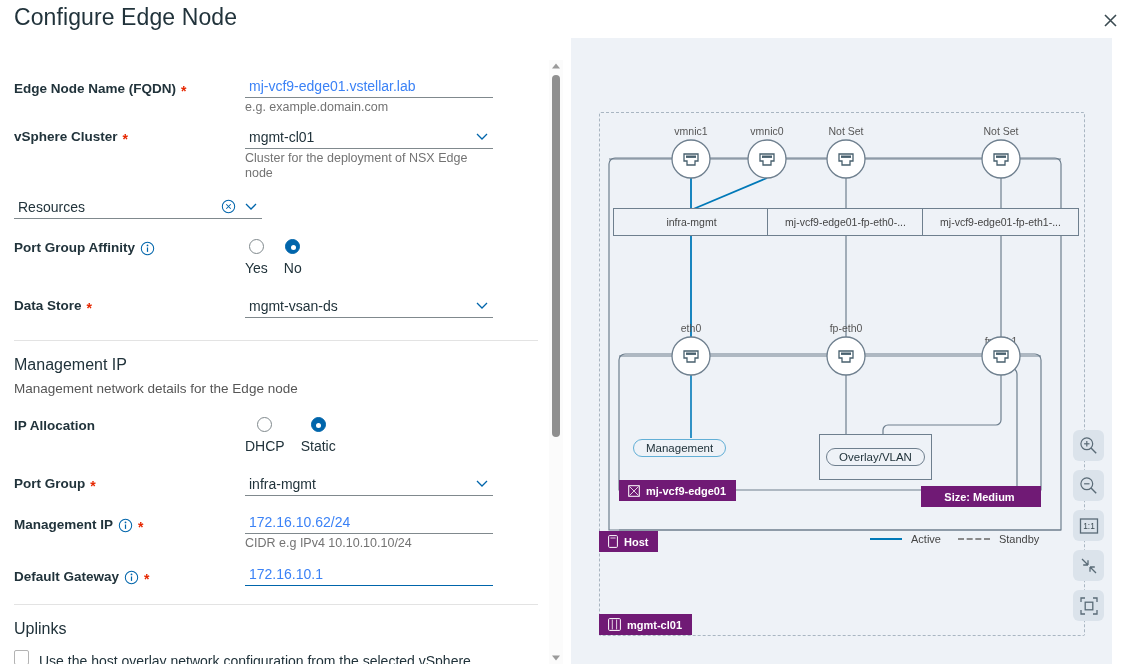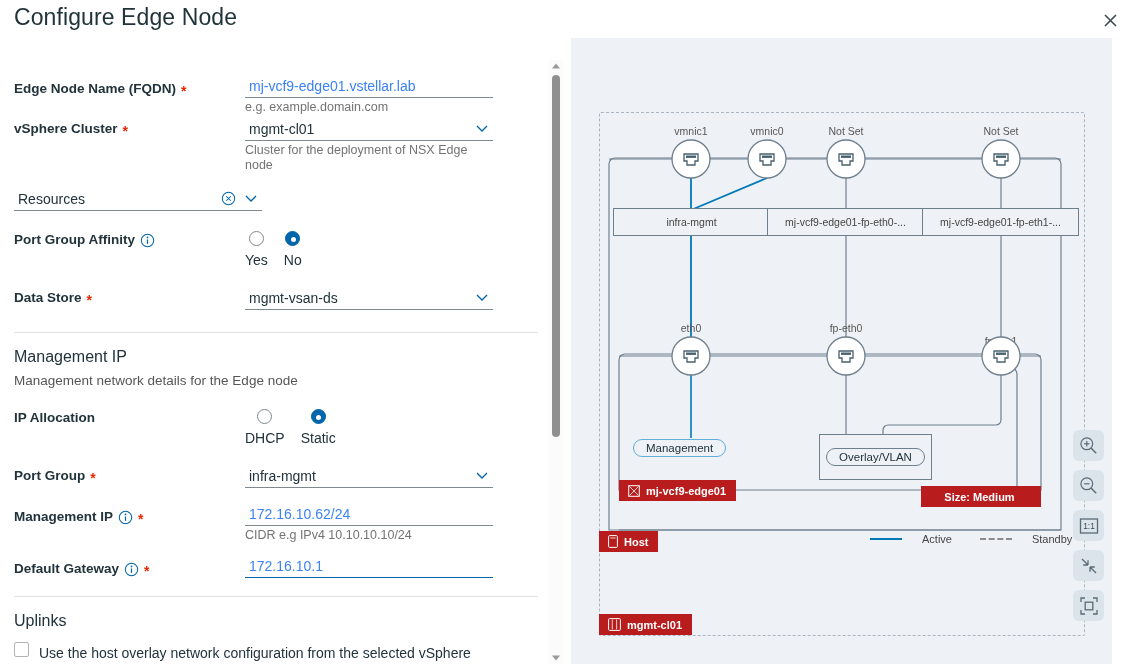--- a/index.html
+++ b/index.html
@@ -154,28 +154,28 @@
     display:flex; align-items:center; justify-content:center;
   }
   .pill {
     border: 1.3px solid #62afd6; border-radius: 12px;
     font-size: 11.5px; color: #21333b; padding: 2px 12px;
     background: #eef2f7; white-space: nowrap;
   }
   .pill.dark { border-color: #6e7f8e; }
 
   .tag {
-    position: absolute; height: 21px; background: #b91c1c; color: #fff;
+    position: absolute; height: 21px; background: #701a75; color: #fff;
     font-size: 11px; font-weight: bold;
     display: flex; align-items: center; gap: 6px;
     padding: 0 10px 0 9px;
   }
   .tag.right-tag { padding-right: 12px; }
 
-  .legend { position: absolute; display: flex; align-items: center; gap: 20px; font-size: 11px; color: #454545; }
+  .legend { position: absolute; display: flex; align-items: center; gap: 9px; font-size: 11px; color: #454545; }
   .legend .solidline { width: 32px; height: 2px; background: #0079b8; display: inline-block; }
   .legend .dashline  { width: 32px; border-top: 2px dashed #8a8a8a; display: inline-block; }
 
   
   .zoom-controls { position: absolute; right: 8px; top: 392px; display: flex; flex-direction: column; gap: 9px; }
   .zbtn {
     width: 31px; height: 31px; background: #dbe3eb; border-radius: 6px;
     display: flex; align-items: center; justify-content: center; cursor: pointer;
     border: none; padding: 0;
   }
@@ -200,21 +200,21 @@
       <div class="lbl">
         <span>Edge Node Name (FQDN)</span>
         <span class="req">*</span>
       </div>
       <div class="ctrl">
         <div class="txtfield">mj-vcf9-edge01.vstellar.lab</div>
         <div class="hint">e.g. example.domain.com</div>
       </div>
     </div>
 
-    <div class="row" style="margin-top:2px;">
+    <div class="row" style="margin-top:10px;">
       <div class="lbl">
         <span>vSphere Cluster</span>
         <span class="req">*</span>
       </div>
       <div class="ctrl">
         <div class="selectwrap">
           <div class="val">mgmt-cl01</div>
           <svg class="chev" viewBox="0 0 14 14">
             <path d="M2 5 L7 10 L12 5" stroke="#0065ab" stroke-width="1.3" fill="none"></path>
           </svg>

